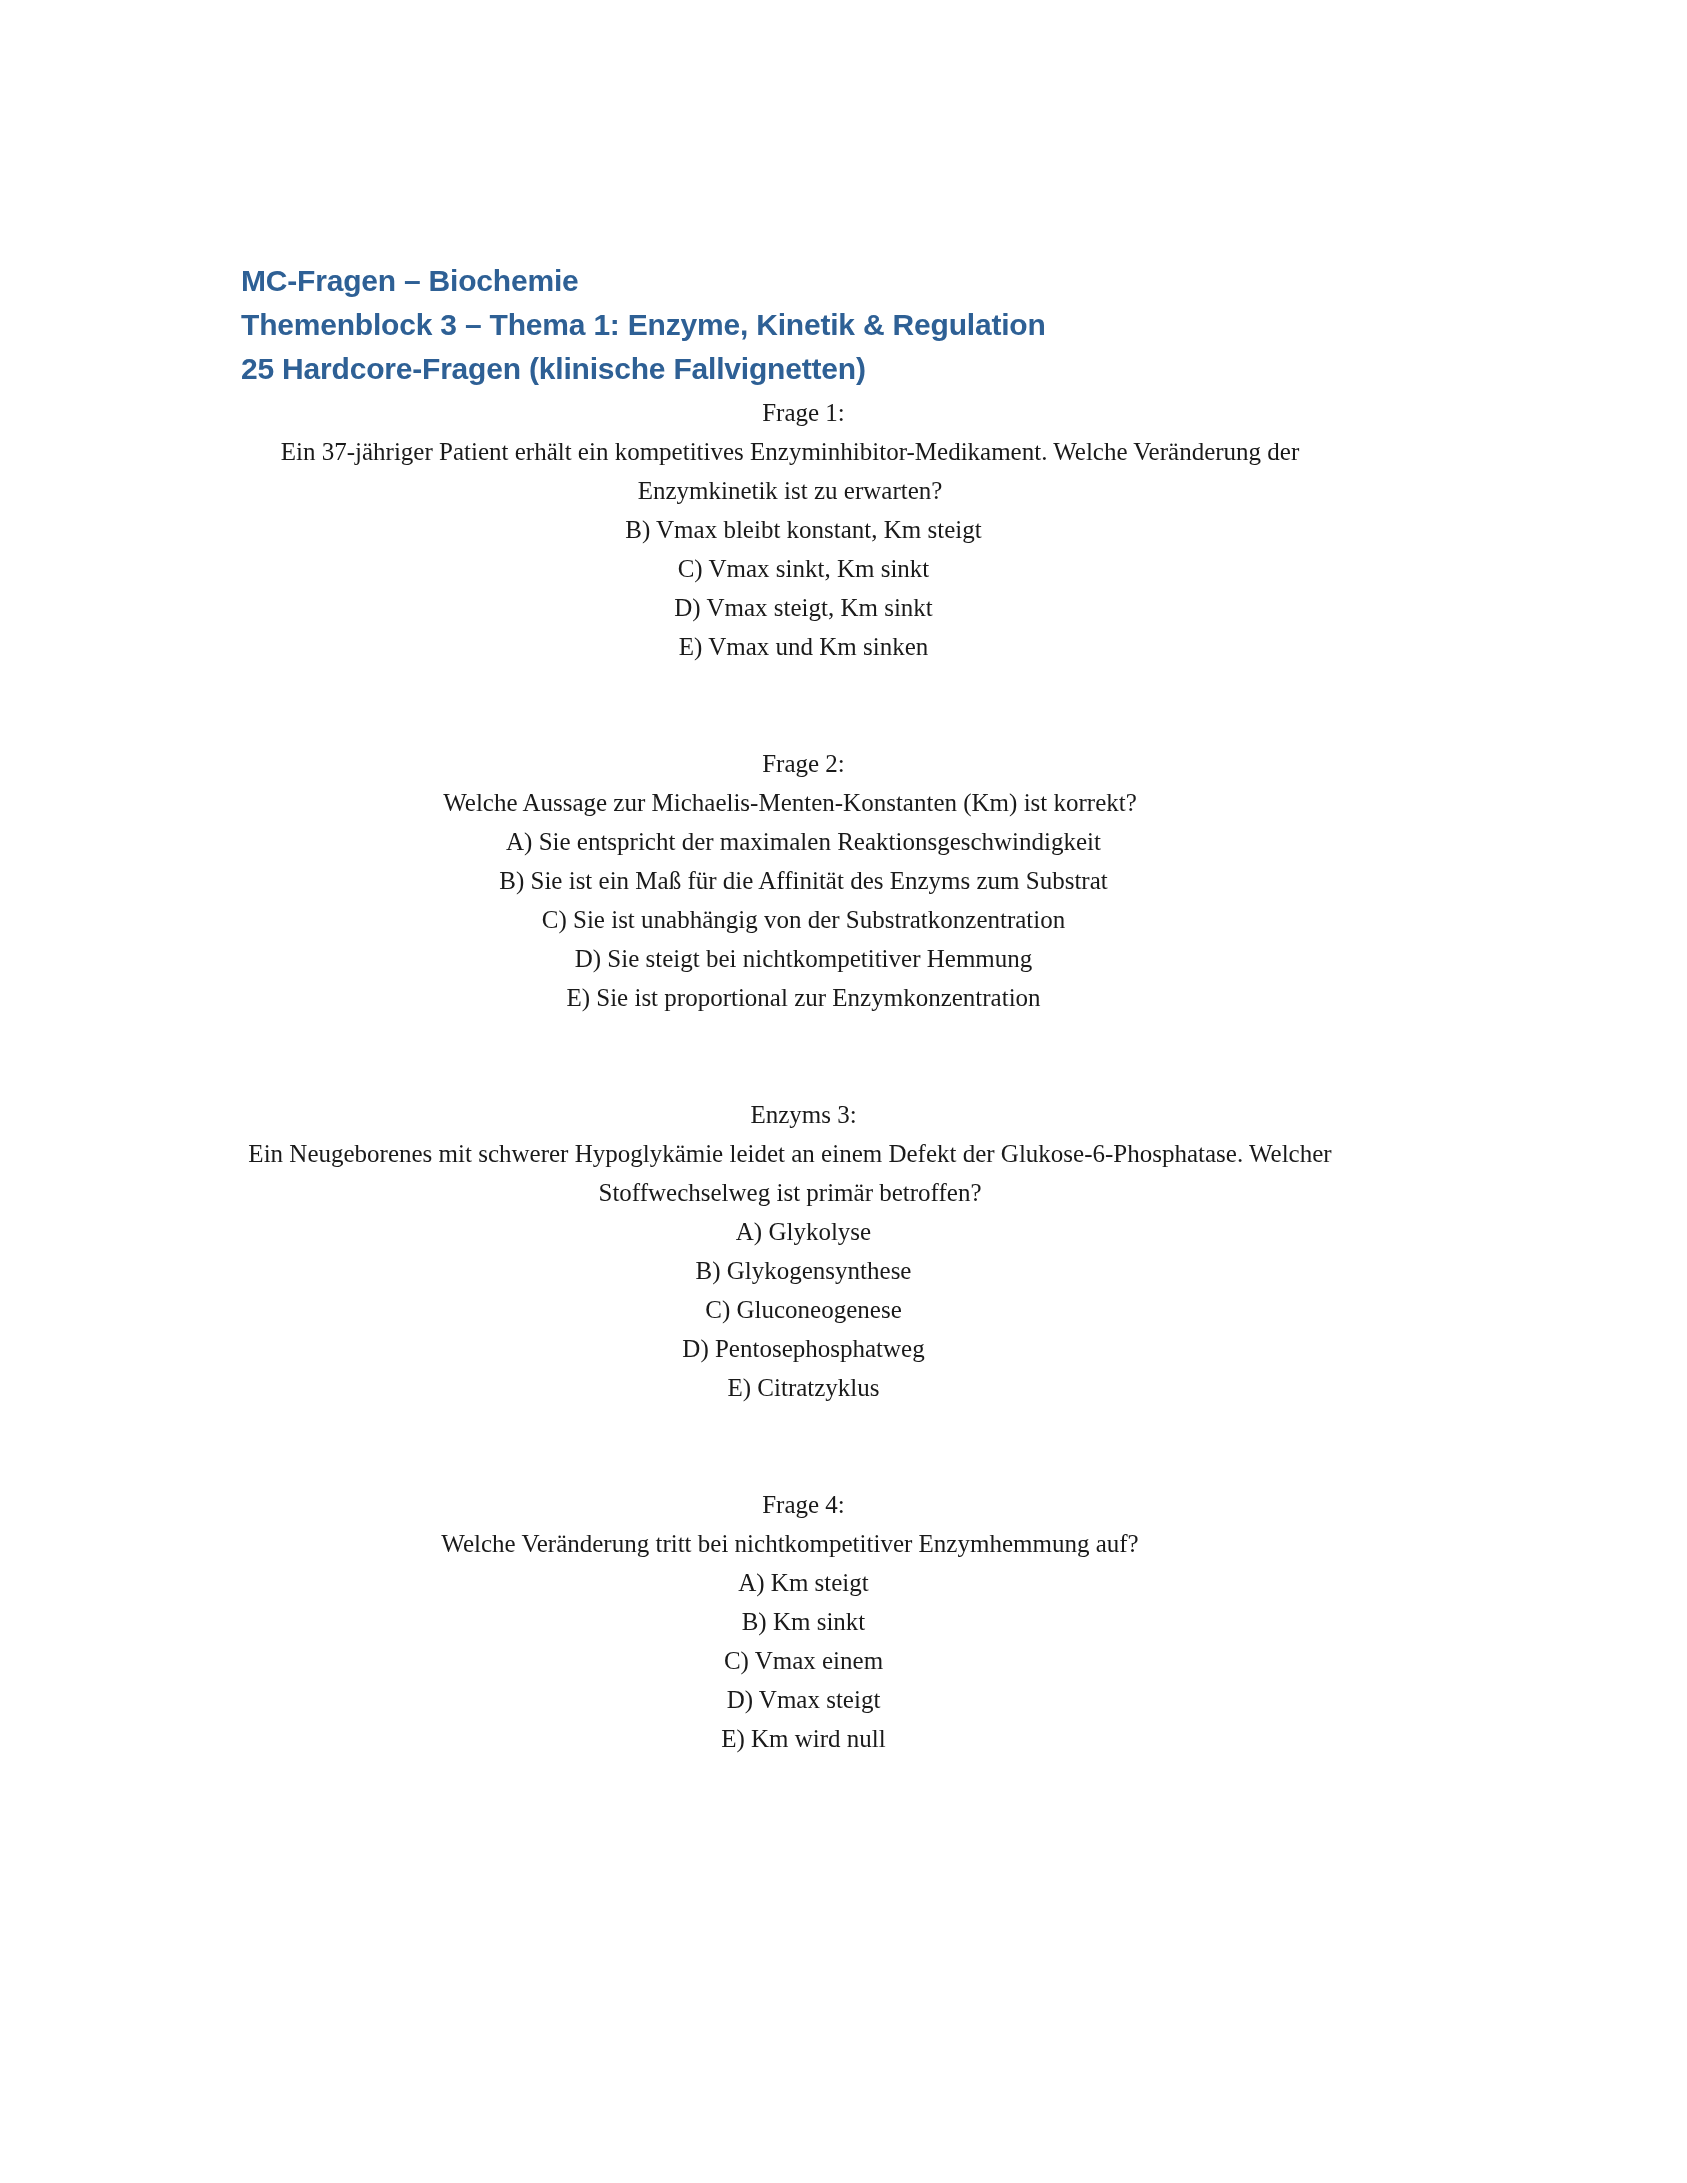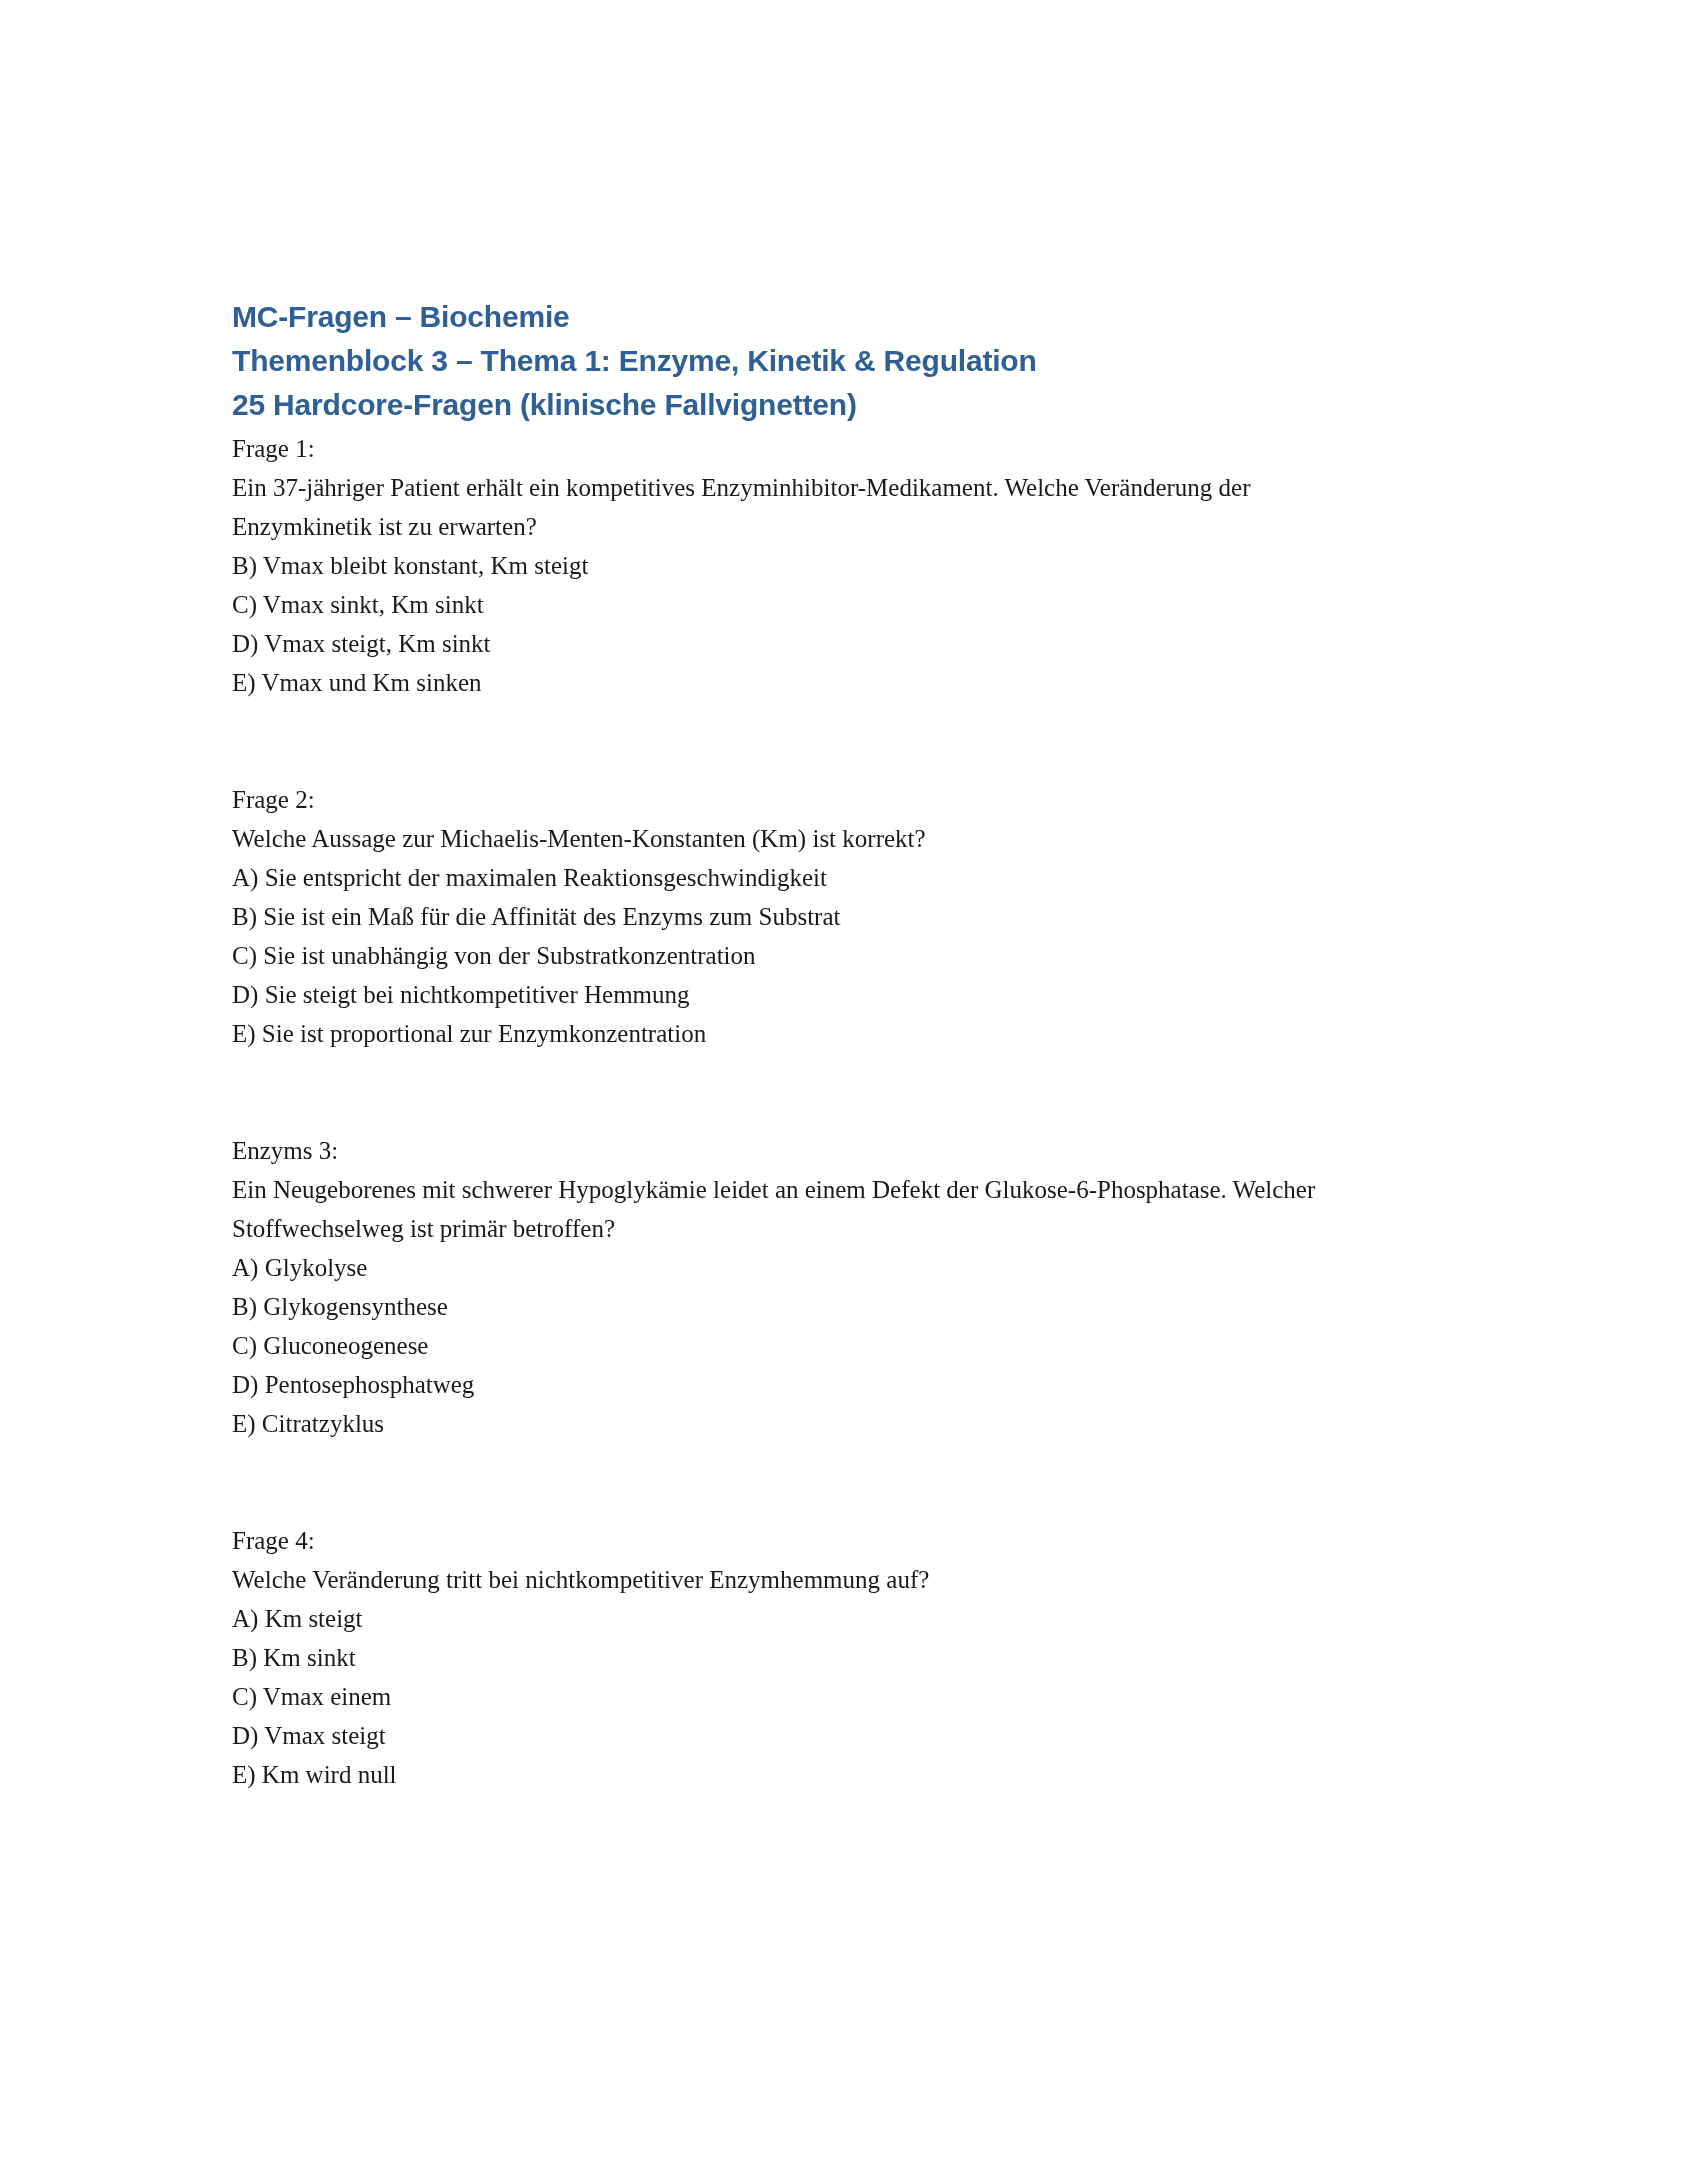--- a/index.html
+++ b/index.html
@@ -15,41 +15,41 @@
   }
   .page {
     position: relative;
     width: 1687px;
     height: 2183px;
     background: #ffffff;
     box-sizing: border-box;
   }
   .content {
     position: absolute;
-    left: 232px;
+    left: 241px;
     top: 259px;
     width: 1125px;
-    margin-top: 36px;
   }
 
   
   .doc-heading {
     font-family: "Liberation Sans", "DejaVu Sans", sans-serif;
     font-weight: bold;
     font-size: 30px;
     line-height: 44px;
     color: #2e6095;
     letter-spacing: -0.2px;
     white-space: nowrap;
     margin: 0;
   }
 
   
   .q-block {
     margin: 0;
+    text-align: center;
   }
   .q-block + .q-block {
     margin-top: 78px;
   }
   .line {
     font-family: "Liberation Serif", "DejaVu Serif", serif;
     font-size: 25px;
     line-height: 39px;
     color: #1a1a1a;
     margin: 0;

